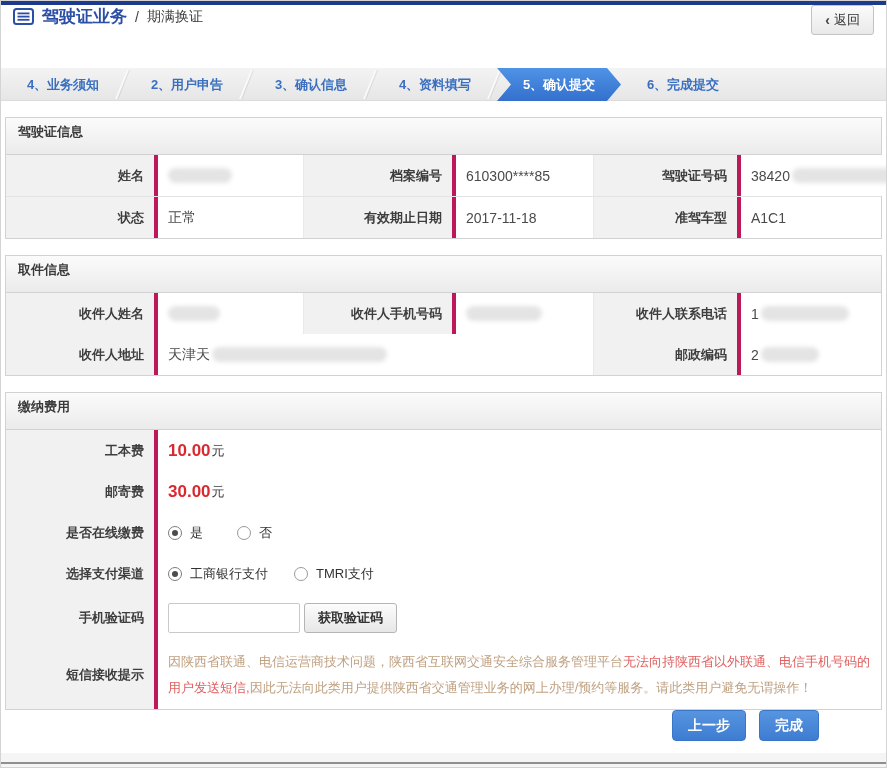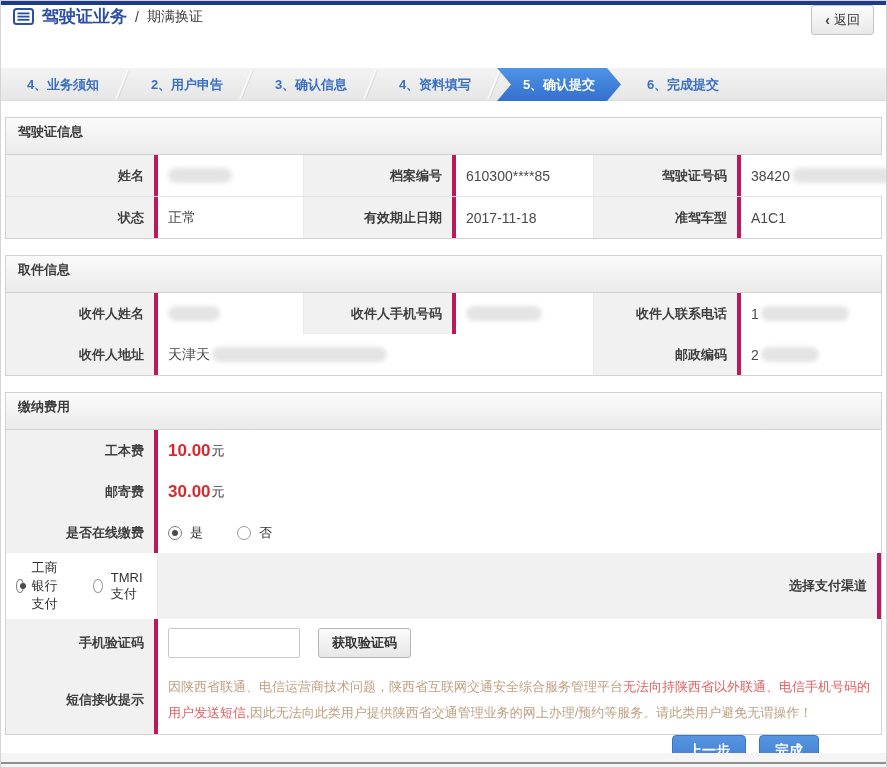--- a/index.html
+++ b/index.html
@@ -82,21 +82,21 @@
   .fee-unit { font-size: 13px; color: #3d3d3d; margin-left: 1px; }
 
   .radio-group { display: flex; align-items: center; gap: 34px; }
   .radio-opt { display: inline-flex; align-items: center; gap: 8px; font-size: 13px; color: #333; cursor: pointer; }
   .radio { width: 14px; height: 14px; border-radius: 50%; border: 1px solid #9a9a9a; background: #fff; position: relative; display: inline-block; }
   .radio.checked { border-color: #7d7d7d; }
   .radio.checked::after { content: ""; position: absolute; left: 3px; top: 3px; width: 6px; height: 6px; border-radius: 50%; background: #4c4c4c; }
 
   .code-input { width: 132px; height: 30px; border: 1px solid #c9c9c9; border-radius: 2px; padding: 0 8px; font-size: 13px; font-family: inherit; }
   .code-btn {
-    margin-left: 18px; height: 30px; padding: 0 13px;
+    margin-left: 4px; height: 30px; padding: 0 13px;
     background: linear-gradient(#fcfcfc, #e7e7e7);
     border: 1px solid #b5b5b5; border-radius: 3px;
     font-size: 13px; font-weight: bold; color: #333; cursor: pointer;
     font-family: inherit;
   }
 
   .notice-cell { min-height: 64px; align-items: center; }
   .notice-text { font-size: 13px; line-height: 26px; padding: 2px 0; }
   .notice-normal { color: #bfa080; }
   .notice-alert { color: #e06060; }
@@ -248,33 +248,33 @@
                 <span>是</span>
               </span>
             <span class="radio-opt">
                 <span class="radio"></span>
                 <span>否</span>
               </span>
           </div>
         </div>
       </div>
       <div class="grid-row-pay">
+        <div class="cell label">选择支付渠道</div>
         <div class="cell value">
           <div class="radio-group" style="gap:26px;">
             <span class="radio-opt">
                 <span class="radio checked"></span>
                 <span>工商银行支付</span>
               </span>
             <span class="radio-opt">
                 <span class="radio"></span>
                 <span>TMRI支付</span>
               </span>
           </div>
         </div>
-        <div class="cell label">选择支付渠道</div>
       </div>
       <div class="grid-row-pay" style="min-height:47px;">
         <div class="cell label" style="min-height:47px;">手机验证码</div>
         <div class="cell value" style="min-height:47px;">
           <input class="code-input" type="text" value="" style="">
           <button class="code-btn">获取验证码</button>
         </div>
       </div>
       <div class="grid-row-pay">
         <div class="cell label notice-cell">短信接收提示</div>

